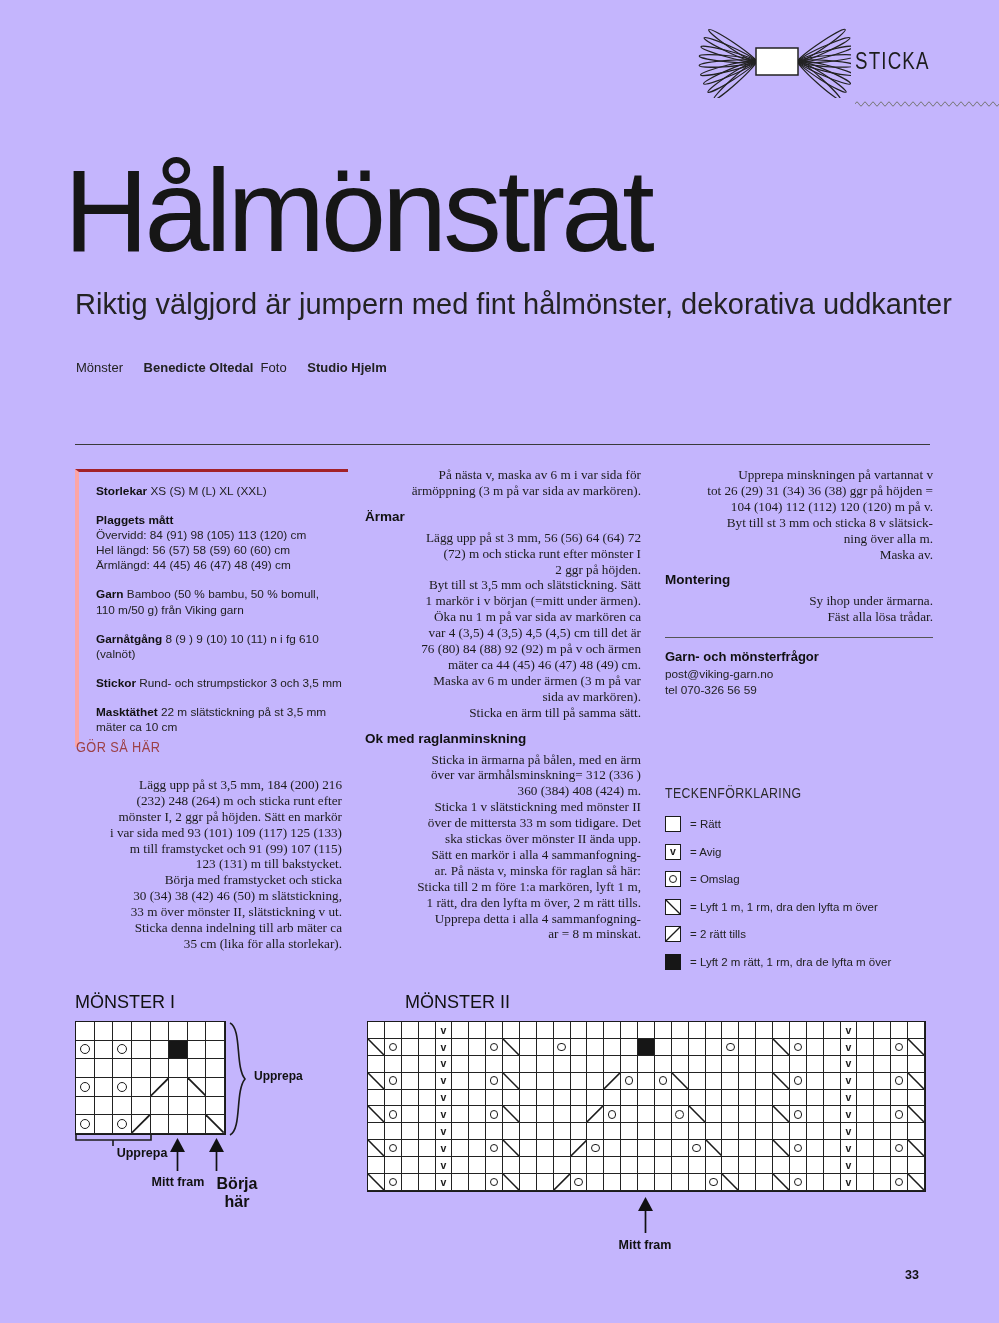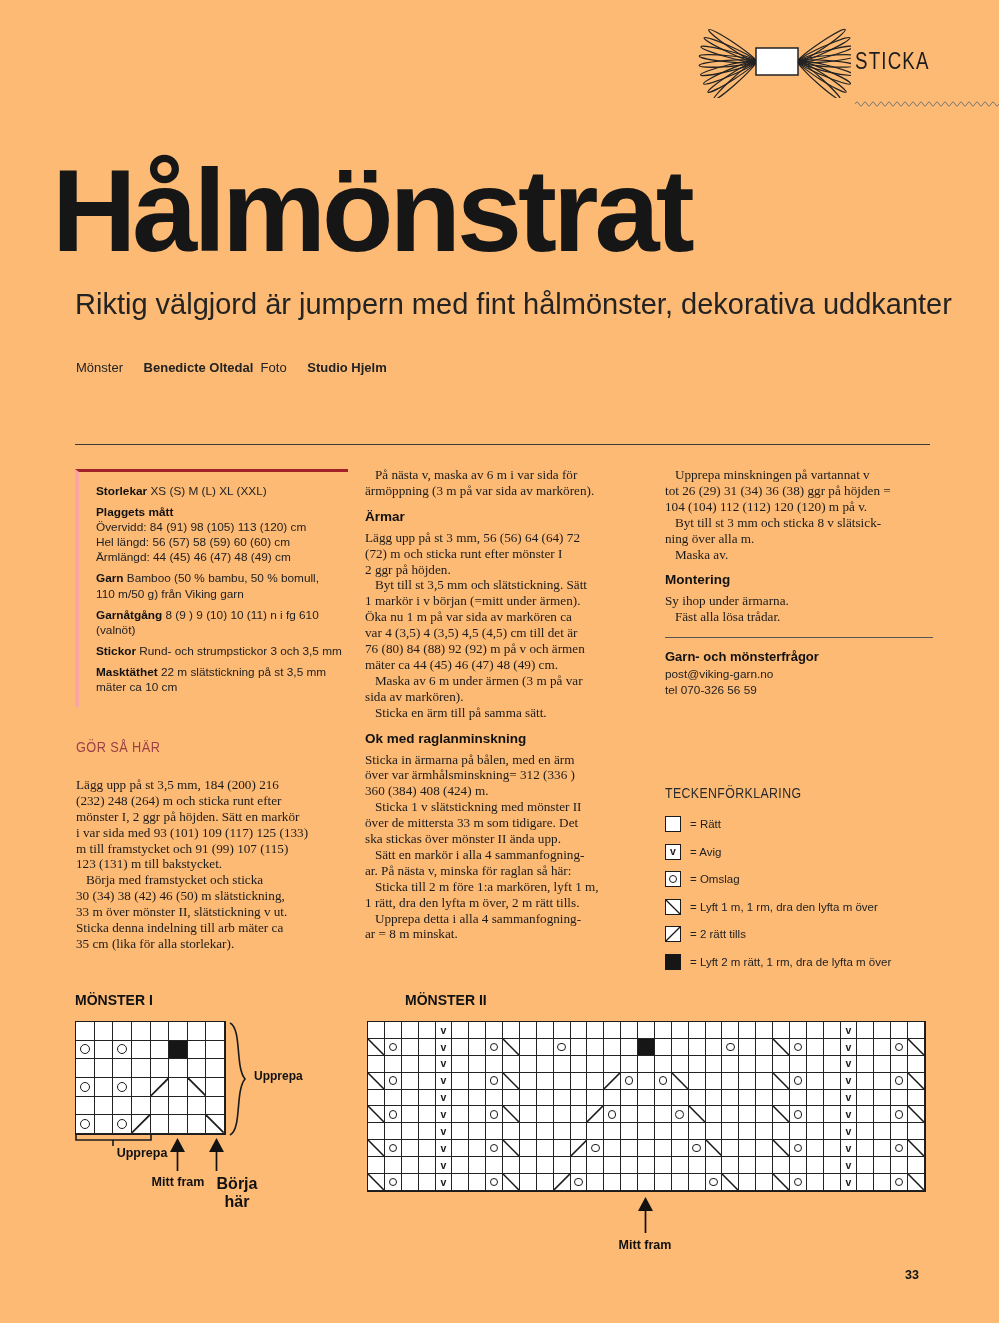--- a/index.html
+++ b/index.html
@@ -1,65 +1,65 @@
 <!DOCTYPE html>
 <html><head>
 <meta charset="utf-8">
 <style>
   html,body{margin:0;padding:0;background:#e8e8e8;}
-  #page{position:relative;width:999px;height:1323px;background:#fdba74;margin:0 auto;
+  #page{position:relative;width:999px;height:1323px;background:#c4b5fd;margin:0 auto;
         font-family:"Liberation Sans",sans-serif;color:#1c1c1c;overflow:hidden;}
 
   
   .section-tag{position:absolute;left:855px;top:47px;font-size:24px;letter-spacing:1.5px;
 uhr               color:#2b2b2b;transform:scaleX(0.78);transform-origin:left top;}
   .wave{position:absolute;left:855px;top:98px;}
   .yarn{position:absolute;left:693px;top:22px;}
 
   
-  .main-title{position:absolute;left:52px;top:152px;font-size:117px;font-weight:700;
+  .main-title{position:absolute;left:64px;top:152px;font-size:117px;font-weight:400;
               letter-spacing:-4px;line-height:1.0;color:#161616;}
   .intro{position:absolute;left:75px;top:288px;font-size:29px;line-height:33px;color:#232323;}
   .byline{position:absolute;left:76px;top:360px;font-size:13px;color:#222;}
   .byline b{font-weight:700;padding-left:17px;}
 
   .toprule{position:absolute;left:75px;top:444px;width:855px;border-top:1.6px solid #3a3a3a;}
 
   
   .infobox{position:absolute;left:75px;top:469px;width:252px;
            border-top:3px solid #a32128;border-left:4px solid #fca5a5;
            padding:12px 0 12px 17px;}
   .inforow{font-size:11.8px;line-height:15.1px;color:#222;}
   .inforow b{font-weight:700;color:#111;}
-  .gap{margin-top:6px;}
+  .gap{margin-top:14px;}
 
   
   .col{position:absolute;font-family:"Liberation Serif",serif;font-size:13.2px;
        line-height:15.9px;color:#1b1b1b;}
-  .ln{white-space:pre;}
+  .ln{white-space:pre;text-align:right;}
   .colhead{font-family:"Liberation Sans",sans-serif;font-size:13.5px;font-weight:700;
            color:#111;margin:10px 0 5px;}
   .red-head{font-family:"Liberation Sans",sans-serif;font-size:15px;letter-spacing:0.5px;
             color:#9c4046;transform:scaleX(0.85);transform-origin:left top;margin-bottom:22px;}
   .rule{border-top:1px solid #555;margin:12px 0 10px;}
   .sansline{font-family:"Liberation Sans",sans-serif;font-size:11.8px;line-height:16px;color:#222;}
   .sansbold{font-family:"Liberation Sans",sans-serif;font-size:13px;font-weight:700;
             color:#111;line-height:18px;}
 
   
   .legend{position:absolute;left:665px;top:784px;width:270px;}
   .legtitle{font-size:15px;letter-spacing:0.5px;color:#2a2a2a;transform:scaleX(0.82);
             transform-origin:left top;margin-bottom:15px;}
   .legitem{display:flex;align-items:center;margin-bottom:11.5px;}
   .key{width:14px;height:14px;border:1.7px solid #1b1b1b;position:relative;flex:none;
        display:flex;align-items:center;justify-content:center;background:#fff;}
   .leglab{font-size:11.5px;color:#222;margin-left:9px;}
 
   
-  .chart-title{position:absolute;font-size:14px;font-weight:700;color:#111;text-align:right;}
+  .chart-title{position:absolute;font-size:18px;font-weight:400;color:#111;text-align:right;}
   .grid{position:absolute;display:grid;border:1.8px solid #1b1b1b;background:#fff;}
   .cell{position:relative;border-right:1.2px solid #222;border-bottom:1.2px solid #222;
         display:flex;align-items:center;justify-content:center;box-sizing:border-box;}
   .cell.fill{background:#161616;}
   .cell svg{position:absolute;left:0;top:0;width:100%;height:100%;}
   .cell svg line{stroke:#1b1b1b;stroke-width:1.6;}
   .sym-o{border:1.5px solid #1b1b1b;border-radius:50%;box-sizing:border-box;}
   .sym-v{font-family:"Liberation Sans",sans-serif;font-weight:700;color:#1b1b1b;line-height:1;}
   .key .sym-o{width:8px;height:8px;}
   .key .sym-v{font-size:10px;}

